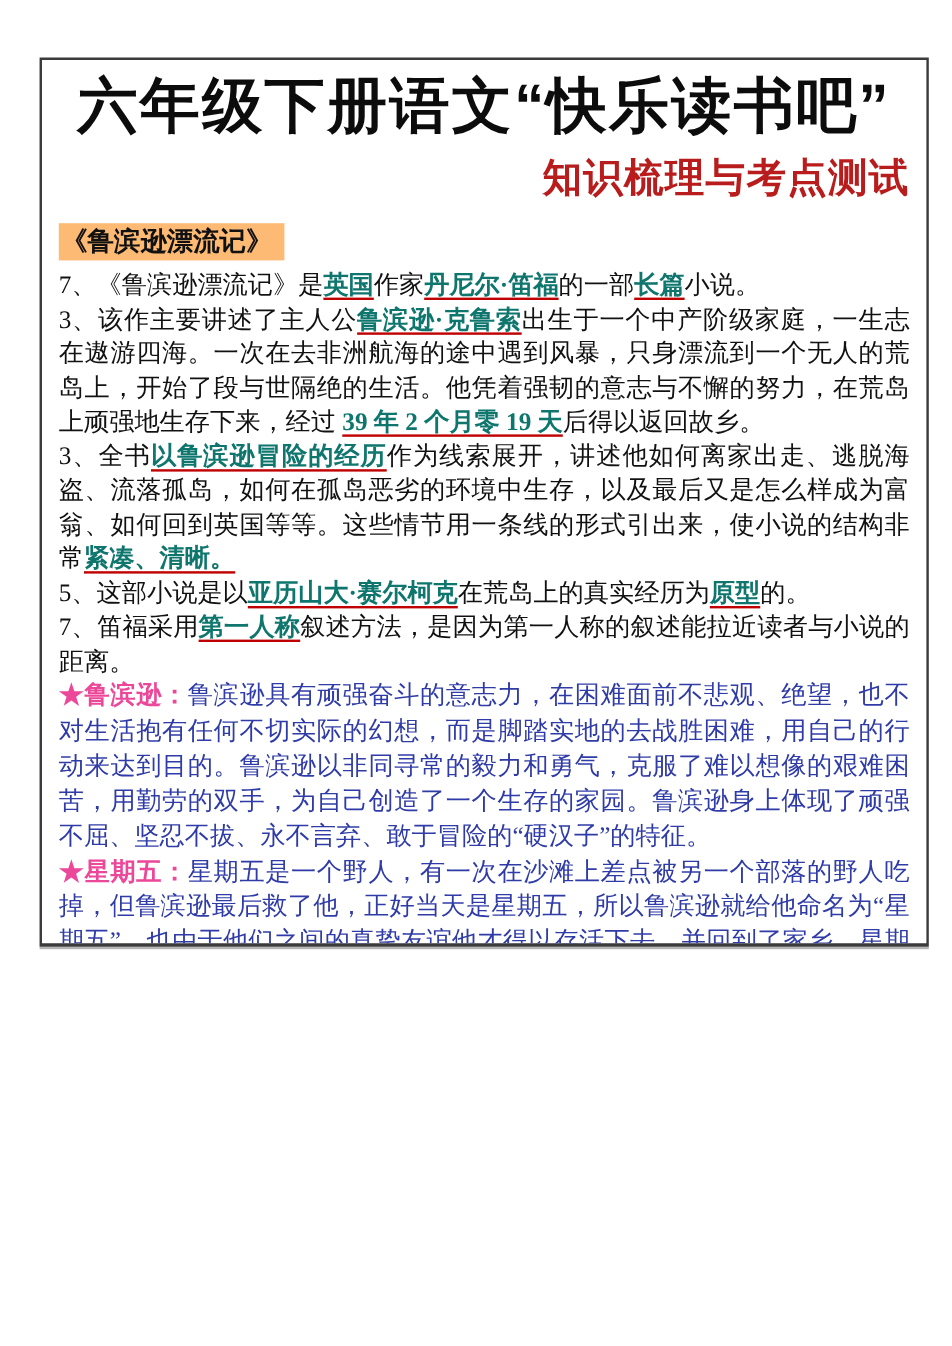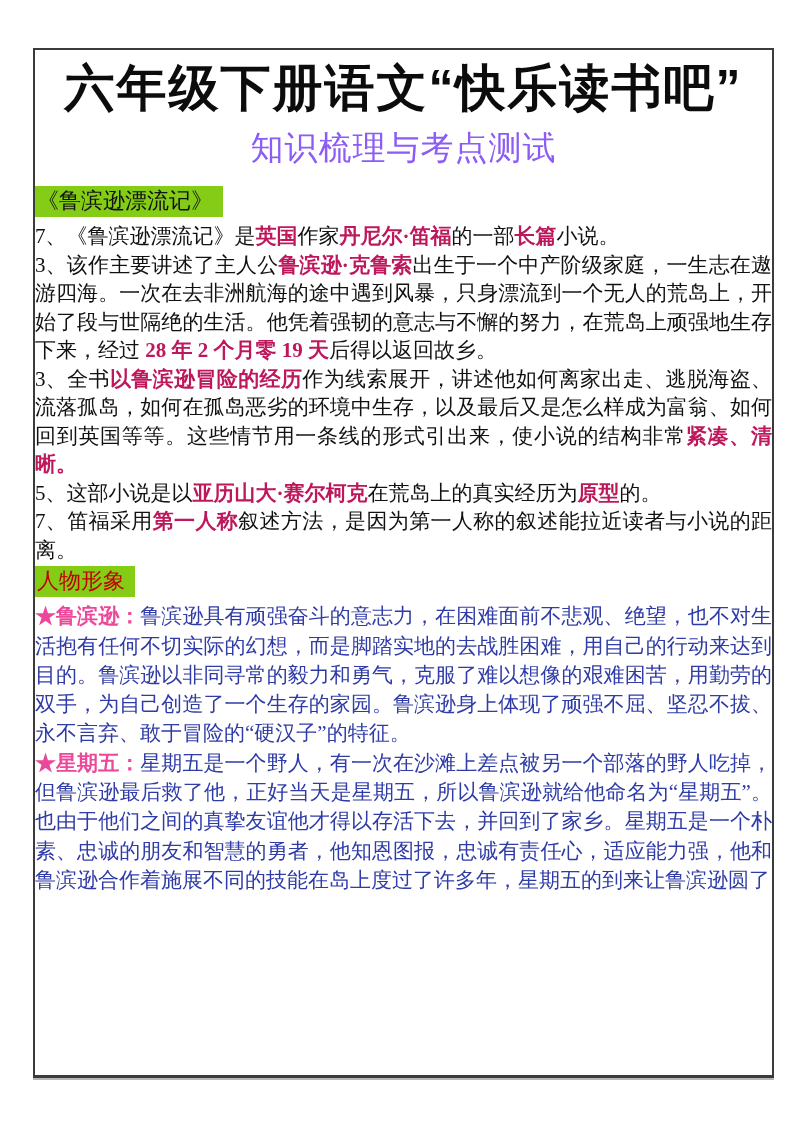--- a/index.html
+++ b/index.html
@@ -6,95 +6,95 @@
   body{
     width:793px;height:1122px;
     background:#ffffff;
     font-family:"Liberation Serif","DejaVu Serif",serif;
     position:relative;
     overflow:hidden;
   }
   .sheet{
     position:absolute;
     left:33px;top:48px;
-    width:741px;height:1030px;
+    width:741px;height:741px;
     box-sizing:border-box;
     border:2px solid #3b3b3b;
     border-bottom-width:3px;
     box-shadow:0 2px 0 #b5b5b5;
     background:#ffffff;
-    padding:0 0;
+    padding:0 14px;
     overflow:hidden;
   }
   .doc-title{
     margin:10px 0 0 0;
     text-align:center;
     font-family:"Liberation Sans","DejaVu Sans",sans-serif;
     font-weight:900;
     font-size:50px;
     line-height:1.12;
     letter-spacing:2px;
     color:#0c0c0c;
     white-space:nowrap;
   }
   .doc-subtitle{
     margin:14px 0 0 0;
-    text-align:center;
+    text-align:right;
     font-family:"Liberation Sans","DejaVu Sans",sans-serif;
-    font-weight:400;
+    font-weight:700;
     font-size:33px;
     line-height:1.1;
-    color:#8b5cf6;
+    color:#b91c1c;
     letter-spacing:1px;
   }
   .content{margin-top:20px;}
   .heading-row{margin:2px 0 4px 0;line-height:30px;}
   .hl{
     display:inline-block;
-    background:#84cc16;
+    background:#fdba74;
     font-size:22px;
-    font-weight:normal;
+    font-weight:bold;
     color:#111111;
     padding:1px 10px 2px 2px;
     line-height:28px;
   }
   .hl.red-text{color:#c00000;}
   p.para{
     margin:0;
     font-size:21px;
     line-height:28.5px;
     text-align:justify;
     color:#111111;
     word-break:break-all;
   }
   p.para.blue{color:#2f3ba6;line-height:29.3px;}
   span.plain{}
   span.kw{
-    color:#be185d;
+    color:#0f766e;
     font-weight:bold;
+    text-decoration:underline;
     text-decoration-color:#c00000;
     text-decoration-thickness:1.5px;
     text-underline-offset:4px;
   }
   span.label{
     color:#ec4899;
     font-weight:bold;
     margin-top:22px;
   }
 </style>
 </head>
 <body>
 
 <div class="sheet">
   <h1 class="doc-title">六年级下册语文“快乐读书吧”</h1>
   <h2 class="doc-subtitle">知识梳理与考点测试</h2>
   <div class="content">
       <div class="heading-row"><span class="hl">《鲁滨逊漂流记》</span></div>
       <p class="para"><span class="plain">7、《鲁滨逊漂流记》是</span><span class="kw">英国</span><span class="plain">作家</span><span class="kw">丹尼尔·笛福</span><span class="plain">的一部</span><span class="kw">长篇</span><span class="plain">小说。</span></p>
-      <p class="para"><span class="plain">3、该作主要讲述了主人公</span><span class="kw">鲁滨逊·克鲁索</span><span class="plain">出生于一个中产阶级家庭，一生志在遨游四海。一次在去非洲航海的途中遇到风暴，只身漂流到一个无人的荒岛上，开始了段与世隔绝的生活。他凭着强韧的意志与不懈的努力，在荒岛上顽强地生存下来，经过 </span><span class="kw">28 年 2 个月零 19 天</span><span class="plain">后得以返回故乡。</span></p>
+      <p class="para"><span class="plain">3、该作主要讲述了主人公</span><span class="kw">鲁滨逊·克鲁索</span><span class="plain">出生于一个中产阶级家庭，一生志在遨游四海。一次在去非洲航海的途中遇到风暴，只身漂流到一个无人的荒岛上，开始了段与世隔绝的生活。他凭着强韧的意志与不懈的努力，在荒岛上顽强地生存下来，经过 </span><span class="kw">39 年 2 个月零 19 天</span><span class="plain">后得以返回故乡。</span></p>
       <p class="para"><span class="plain">3、全书</span><span class="kw">以鲁滨逊冒险的经历</span><span class="plain">作为线索展开，讲述他如何离家出走、逃脱海盗、流落孤岛，如何在孤岛恶劣的环境中生存，以及最后又是怎么样成为富翁、如何回到英国等等。这些情节用一条线的形式引出来，使小说的结构非常</span><span class="kw">紧凑、清晰。</span></p>
       <p class="para"><span class="plain">5、这部小说是以</span><span class="kw">亚历山大·赛尔柯克</span><span class="plain">在荒岛上的真实经历为</span><span class="kw">原型</span><span class="plain">的。</span></p>
       <p class="para"><span class="plain">7、笛福采用</span><span class="kw">第一人称</span><span class="plain">叙述方法，是因为第一人称的叙述能拉近读者与小说的距离。</span></p>
-      <div class="heading-row"><span class="hl red-text">人物形象</span></div>
       <p class="para blue"><span class="label">★鲁滨逊：</span><span class="plain">鲁滨逊具有顽强奋斗的意志力，在困难面前不悲观、绝望，也不对生活抱有任何不切实际的幻想，而是脚踏实地的去战胜困难，用自己的行动来达到目的。鲁滨逊以非同寻常的毅力和勇气，克服了难以想像的艰难困苦，用勤劳的双手，为自己创造了一个生存的家园。鲁滨逊身上体现了顽强不屈、坚忍不拔、永不言弃、敢于冒险的“硬汉子”的特征。</span></p>
       <p class="para blue"><span class="label">★星期五：</span><span class="plain">星期五是一个野人，有一次在沙滩上差点被另一个部落的野人吃掉，但鲁滨逊最后救了他，正好当天是星期五，所以鲁滨逊就给他命名为“星期五”。也由于他们之间的真挚友谊他才得以存活下去，并回到了家乡。星期五是一个朴素、忠诚的朋友和智慧的勇者，他知恩图报，忠诚有责任心，适应能力强，他和鲁滨逊合作着施展不同的技能在岛上度过了许多年，星期五的到来让鲁滨逊圆了</span></p>
     </div>
 </div>
 
 </body></html>

